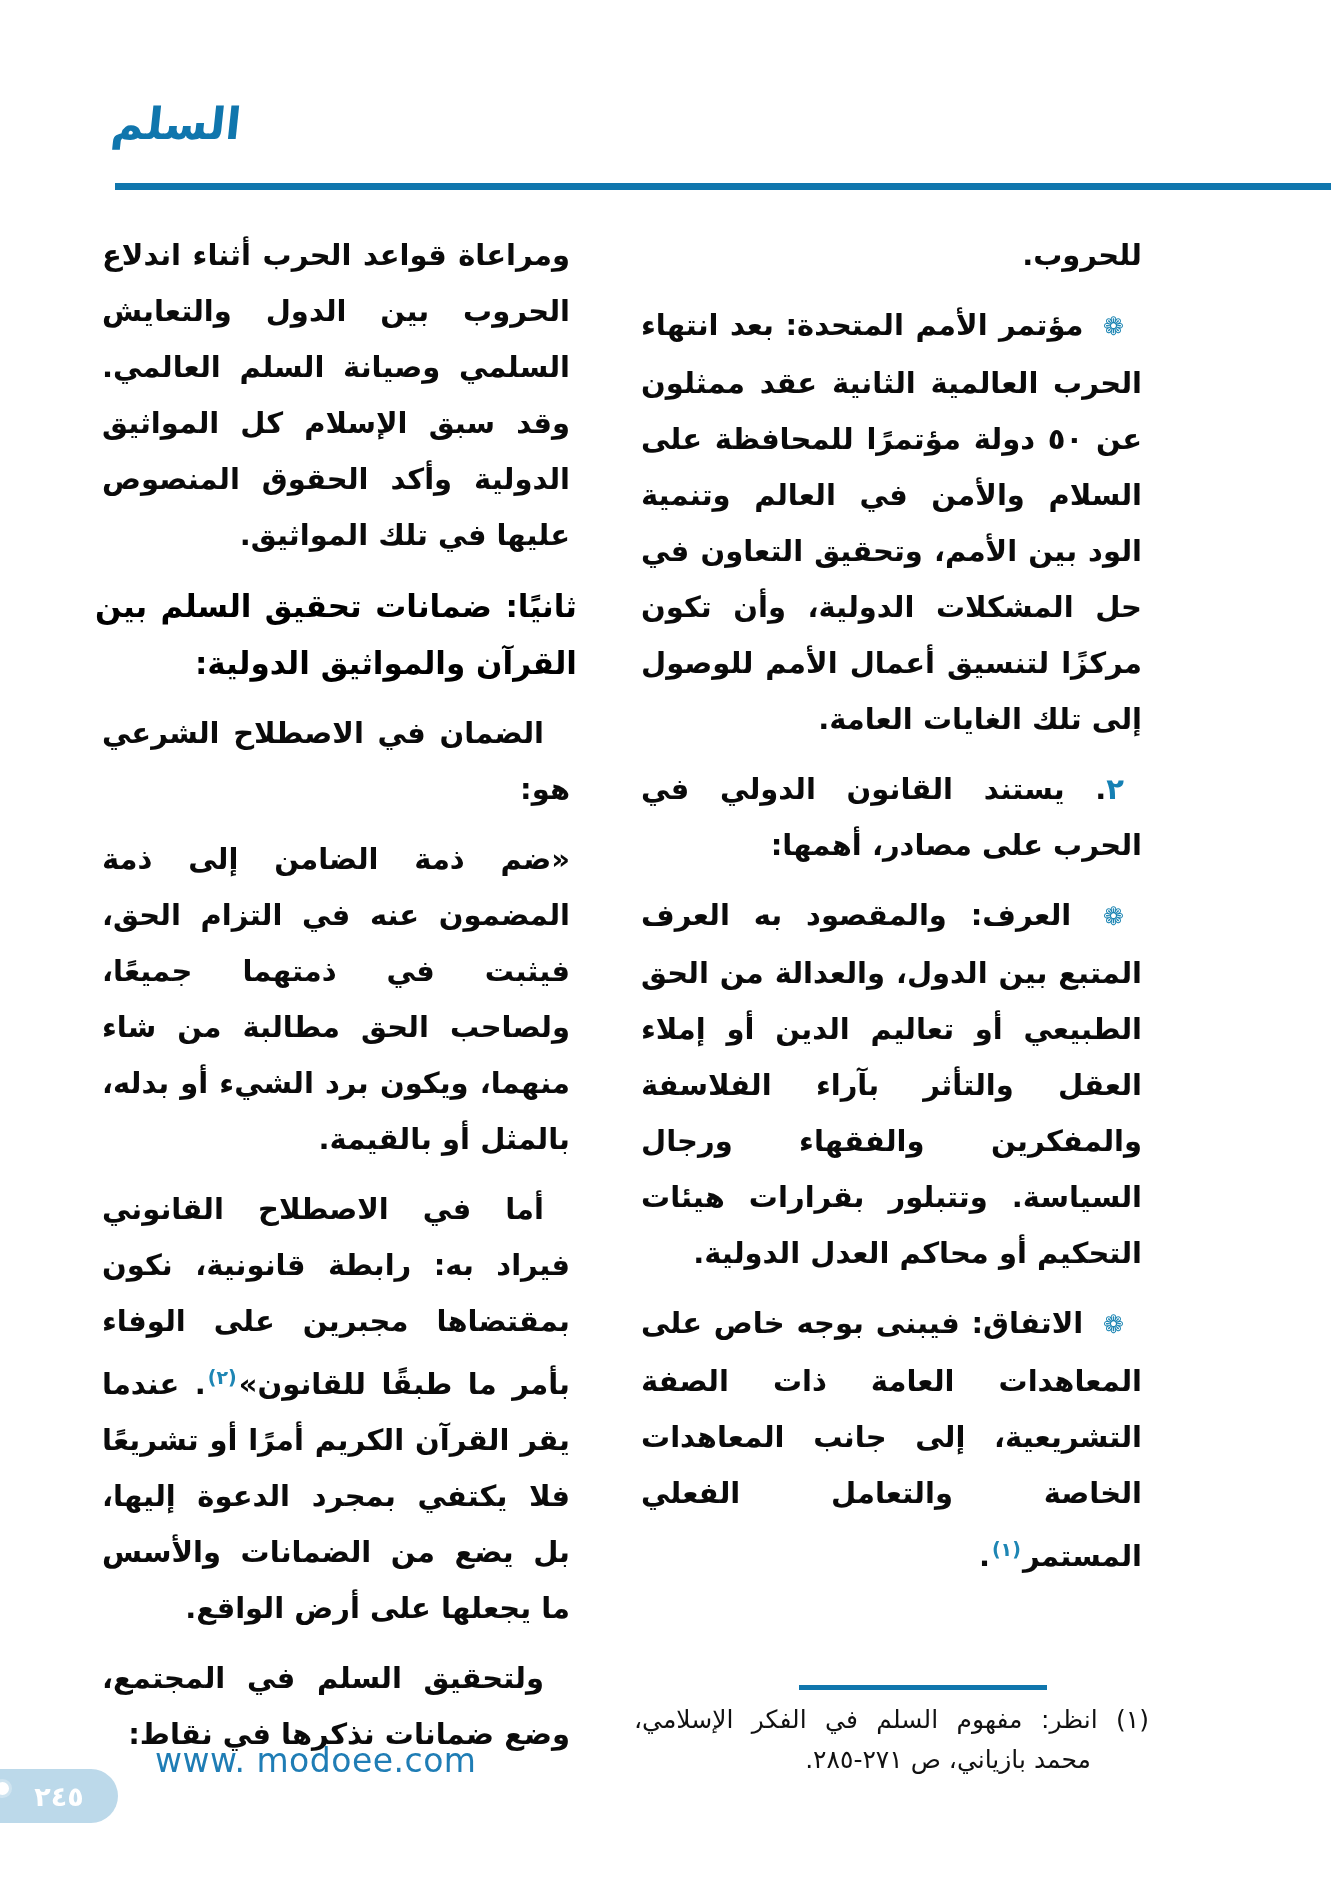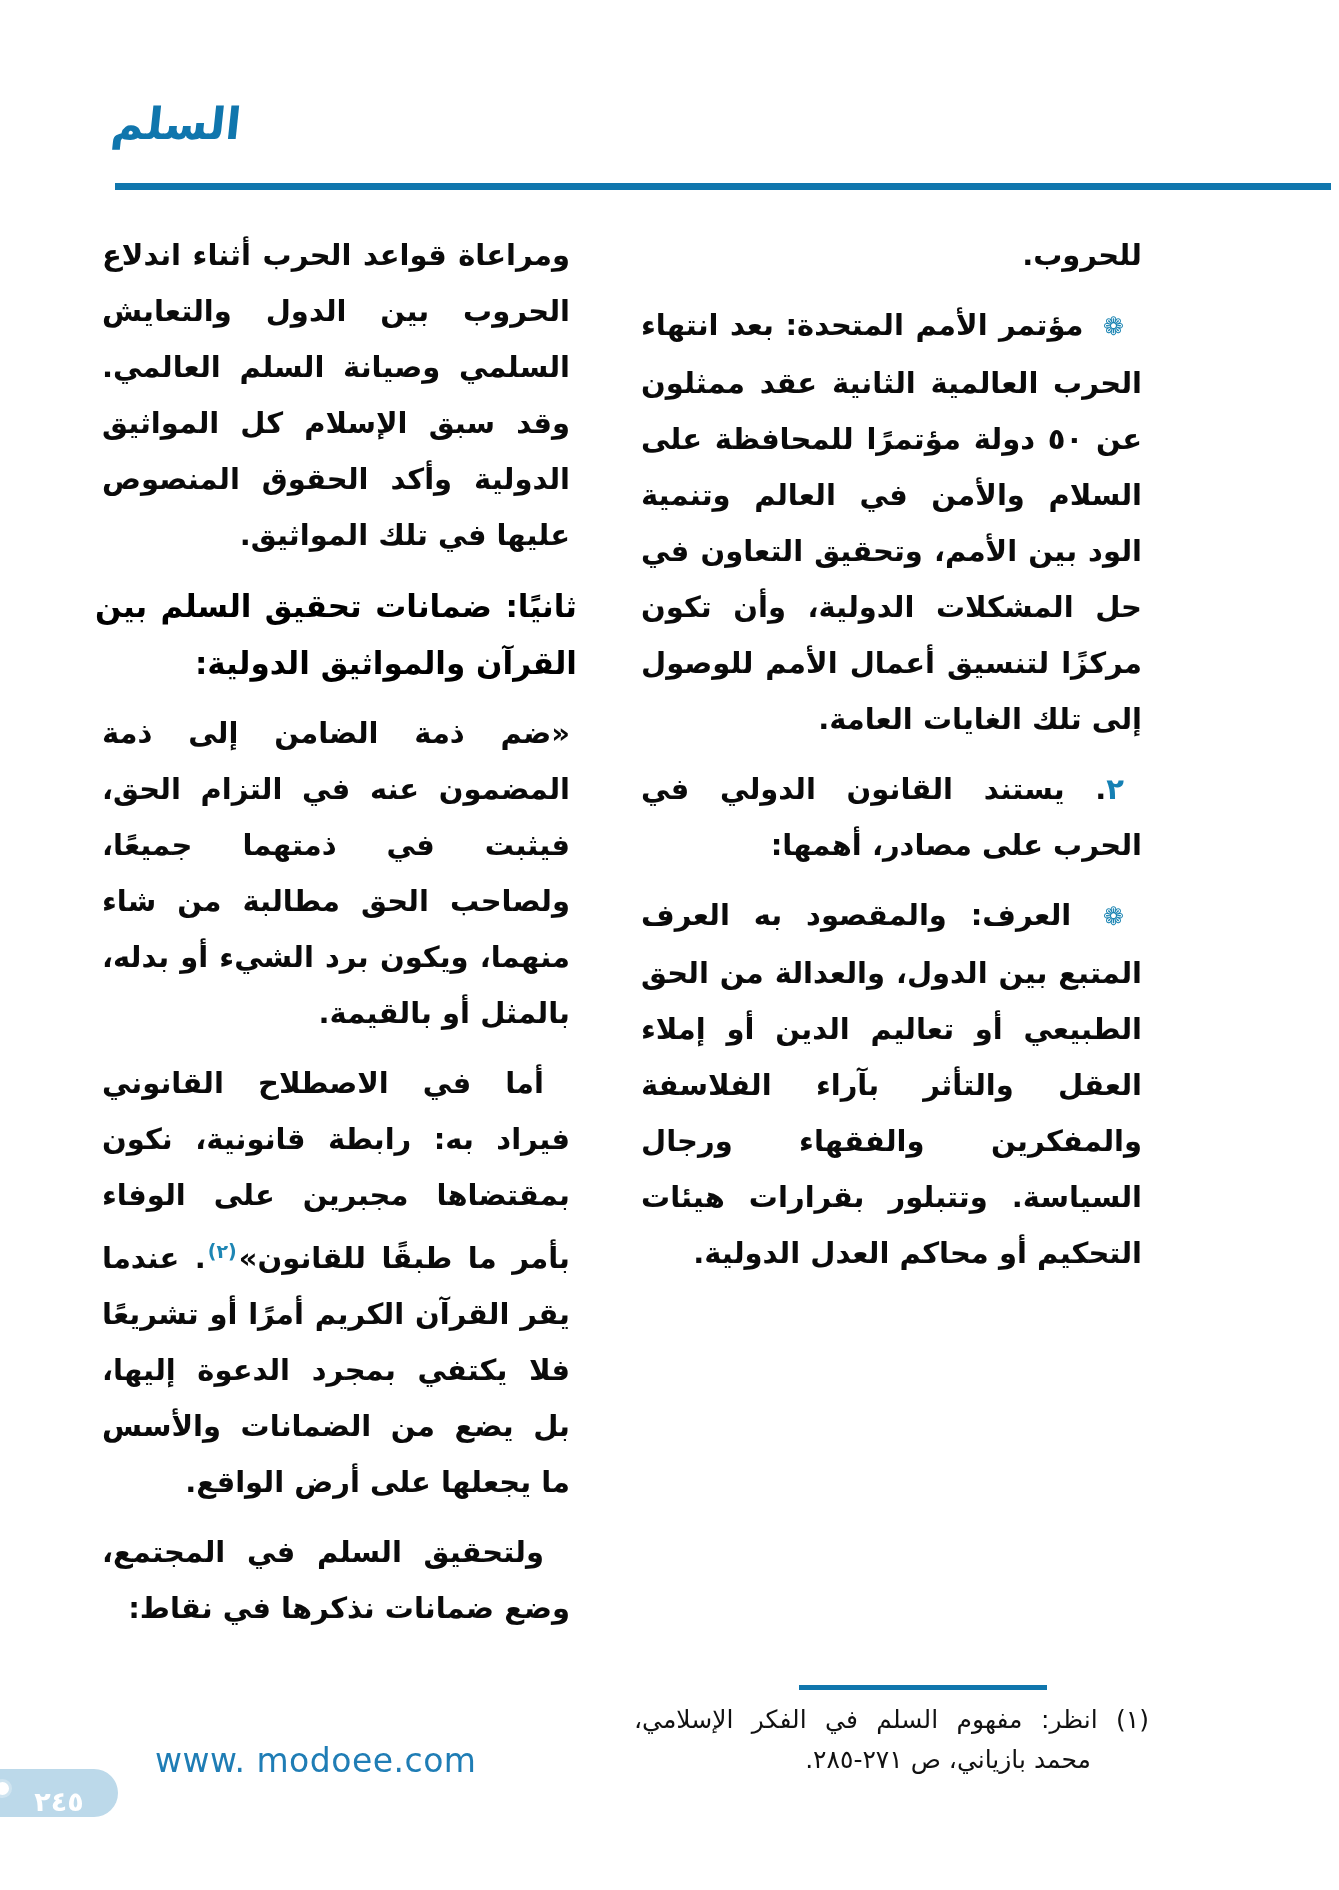--- a/index.html
+++ b/index.html
@@ -56,23 +56,23 @@
   .fn-rule{height:5px; background:#1076ad;}
   .fn-rule-right{width:248px; margin-left:auto; margin-right:102px;}
   .fn{
     margin:10px 0 0 0; color:#111;
     font-size:25px; font-weight:normal; line-height:40px;
     text-align:justify; padding-right:58px; text-indent:-58px;
   }
   
   .page-pill{
     position:absolute; left:0; top:1769px;
-    width:118px; height:48px;
+    width:118px; height:54px;
     background:#bcd9ea; border-radius:0 32px 32px 0;
-    display:flex; align-items:flex-end; justify-content:center;
+    display:flex; align-items:center; justify-content:center;
   }
   .page-num{
     color:#ffffff; font-size:27px; font-weight:bold;
     letter-spacing:4px; direction:rtl;
   }
   .footer-ring{
     position:absolute; left:-7px; top:1779px;
     width:13px; height:13px; border-radius:50%;
     background:#ffffff; border:3px solid #cfe4f0;
   }
@@ -104,34 +104,40 @@
       <p class="body bullet-par">
         <span class="num-blue">٢</span><span>. يستند القانون الدولي في الحرب على مصادر، أهمها:</span>
       </p>
 
       <p class="body bullet-par">
         <span class="flower">❁</span>
         <span>العرف:</span>
         <span>والمقصود به العرف المتبع بين الدول، والعدالة من الحق الطبيعي أو تعاليم الدين أو إملاء العقل والتأثر بآراء الفلاسفة والمفكرين والفقهاء ورجال السياسة. وتتبلور بقرارات هيئات التحكيم أو محاكم العدل الدولية.</span>
       </p>
 
+      <p class="body bullet-par">
+        <span class="flower">❁</span>
+        <span>الاتفاق:</span>
+        <span>فيبنى بوجه خاص على المعاهدات العامة ذات الصفة التشريعية، إلى جانب المعاهدات الخاصة والتعامل الفعلي المستمر</span><span class="ref">(١)</span><span>.</span>
+      </p>
 
 
       <div class="footnote-block">
         <div class="fn-rule fn-rule-right"></div>
         <p class="fn">(١) انظر: مفهوم السلم في الفكر الإسلامي، محمد بازياني، ص ٢٧١-٢٨٥.</p>
       </div>
     </div>
 
     <div class="col col-left">
       <p class="body">ومراعاة قواعد الحرب أثناء اندلاع الحروب بين الدول والتعايش السلمي وصيانة السلم العالمي. وقد سبق الإسلام كل المواثيق الدولية وأكد الحقوق المنصوص عليها في تلك المواثيق.</p>
 
       <h2 class="section-heading">ثانيًا: ضمانات تحقيق السلم بين القرآن والمواثيق الدولية:</h2>
 
 
+      <p class="body indent">الضمان في الاصطلاح الشرعي هو:</p>
 
       <p class="body">«ضم ذمة الضامن إلى ذمة المضمون عنه في التزام الحق، فيثبت في ذمتهما جميعًا، ولصاحب الحق مطالبة من شاء منهما، ويكون برد الشيء أو بدله، بالمثل أو بالقيمة.</p>
 
       <p class="body indent">
         <span>أما في الاصطلاح القانوني فيراد به: رابطة قانونية، نكون بمقتضاها مجبرين على الوفاء بأمر ما طبقًا للقانون»</span><span class="ref">(٢)</span><span>. عندما يقر القرآن الكريم أمرًا أو تشريعًا فلا يكتفي بمجرد الدعوة إليها، بل يضع من الضمانات والأسس ما يجعلها على أرض الواقع.</span>
       </p>
 
       <p class="body indent">ولتحقيق السلم في المجتمع، وضع ضمانات نذكرها في نقاط:</p>
 
     </div>

